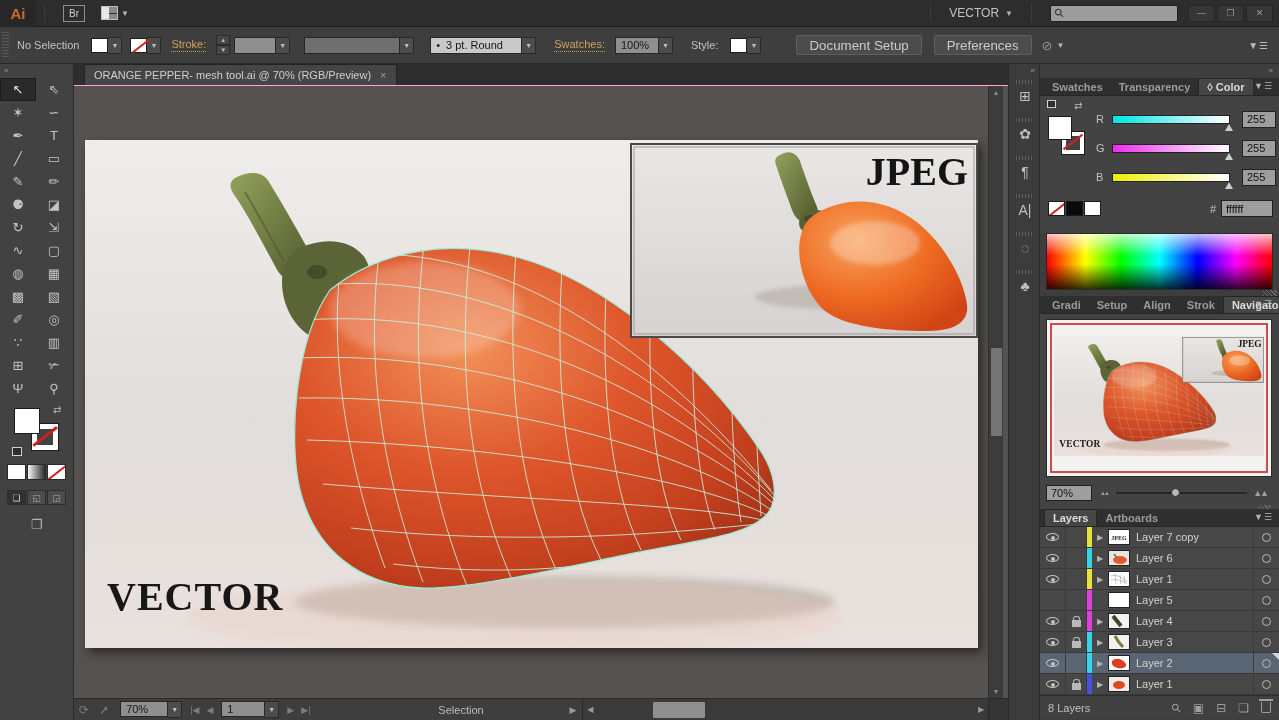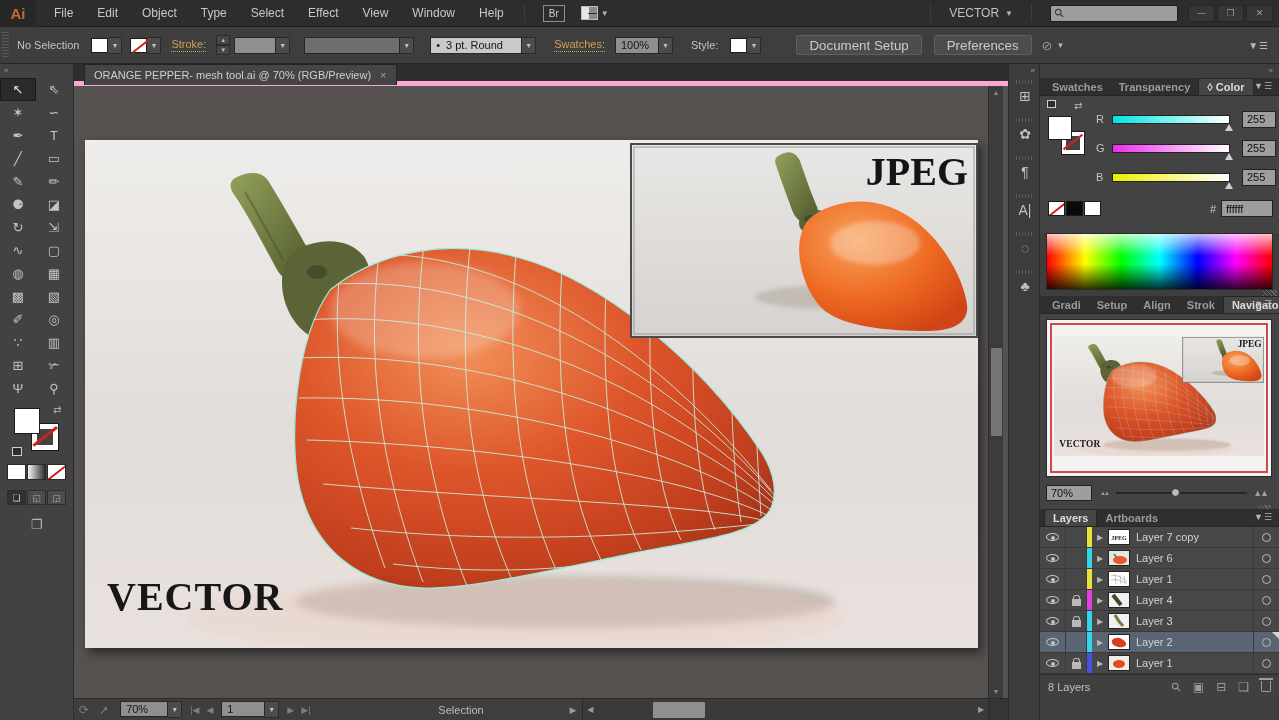--- a/index.html
+++ b/index.html
@@ -62,21 +62,21 @@
   .mode-grad { background:linear-gradient(to right,#f5f5f5,#2b2b2b); }
   .mode-none { background:#fff; position:relative; overflow:hidden; }
   .mode-none:before { content:""; position:absolute; left:-3px; top:6px; width:26px; height:2px; background:#cc2222; transform:rotate(-38deg); }
   .draw-modes { display:flex; justify-content:center; gap:1px; margin-top:10px; }
   .draw-btn { width:19px; height:15px; background:#4c4c4c; border:1px solid #2e2e2e; color:#a9a9a9; font-size:9px; display:flex; align-items:center; justify-content:center; }
   .draw-btn.active { background:#313131; color:#dedede; }
   .screen-mode { width:22px; margin:12px auto 0 auto; color:#b5b5b5; font-size:13px; text-align:center; }
 
   
   .center { position:absolute; left:74px; top:0; width:934px; height:656px; }
-  .tabbar { height:22px; background:#2e2e2e; display:flex; border-bottom:5px solid #f9a8d4; }
+  .tabbar { height:22px; background:#2e2e2e; display:flex; border-bottom:1px solid #f9a8d4; }
   .doc-tab { margin-left:10px; height:21px; background:#454545; border:1px solid #232323; border-bottom:none; display:flex; align-items:center; padding:0 9px; color:#cecece; gap:9px; font-size:11px; }
   .tab-close { color:#9e9e9e; font-size:11px; }
   .canvas { position:absolute; left:0; top:22px; width:934px; height:612px; background:#555250; overflow:hidden; }
   .artboard { position:absolute; left:11px; top:54px; width:893px; height:508px; box-shadow:4px 5px 10px rgba(0,0,0,.5); background:#e8e6e4; }
   .vscroll { position:absolute; right:5px; top:0; width:15px; height:612px; background:#3c3c3c; border-left:1px solid #2e2e2e; }
   .vs-arrow { height:13px; display:flex; align-items:center; justify-content:center; color:#8a8a8a; font-size:7px; }
   .vs-thumb { position:absolute; left:2px; top:262px; width:11px; height:88px; background:#757575; border-radius:1px; }
   .vs-down { position:absolute; bottom:0; width:100%; }
   .statusrow { position:absolute; left:0; top:634px; width:934px; height:22px; background:#3e3e3e; border-top:1px solid #2a2a2a; display:flex; align-items:center; }
   .sb-icon { color:#7a7a7a; font-size:12px; margin:0 5px; }
@@ -257,31 +257,20 @@
         <ellipse cx="245" cy="100" rx="45" ry="22" fill="#ffffff" opacity="0.28" filter="url(#blur2)"></ellipse>
         <text x="338" y="42" text-anchor="end" font-size="40" fill="#141414" font-family="Liberation Serif, DejaVu Serif, serif" font-weight="bold">JPEG</text>
       </g>
       <text x="22" y="470" font-size="40" fill="#171717" font-family="Liberation Serif, DejaVu Serif, serif" font-weight="bold" letter-spacing="1">VECTOR</text>
     </g>
   </defs>
 </svg>
 
 <div class="menubar">
   <div class="ai-logo">Ai</div>
-  <div class="menu-items">
-      <span class="menu-item">File</span>
-      <span class="menu-item">Edit</span>
-      <span class="menu-item">Object</span>
-      <span class="menu-item">Type</span>
-      <span class="menu-item">Select</span>
-      <span class="menu-item">Effect</span>
-      <span class="menu-item">View</span>
-      <span class="menu-item">Window</span>
-      <span class="menu-item">Help</span>
-    </div>
   <div class="mb-sep"></div>
   <div class="br-btn">Br</div>
   <div class="layout-btn">
     <span class="layout-grid"></span>
     <span class="caret">▼</span>
   </div>
   <div class="mb-right">
     <div class="mb-sep"></div>
     <div class="user-chip">
       <span>VECTOR</span>
@@ -668,20 +657,35 @@
               <rect width="20" height="14" fill="#fff"></rect>
               <path d="M2,4 C8,2 14,6 18,10 M2,8 C8,7 14,9 18,12 M6,2 L7,12 M11,3 L12,12 M15,4 L16,11" stroke="#9a9a9a" stroke-width="0.6" fill="none"></path>
             </svg>
           </span>
           <span class="lname">Layer 1</span>
           <span class="ltarget">
             <span class="target-ring"></span>
           </span>
         </div>
         <div class="lrow">
+          <span class="lcell-eye"></span>
+          <span class="lcell-lock"></span>
+          <span class="lcolor" style="background: rgb(224, 64, 221);"></span>
+          <span class="larrow"></span>
+          <span class="lthumb">
+            <svg width="20" height="14">
+              <rect width="20" height="14" fill="#fff"></rect>
+            </svg>
+          </span>
+          <span class="lname">Layer 5</span>
+          <span class="ltarget">
+            <span class="target-ring"></span>
+          </span>
+        </div>
+        <div class="lrow">
           <span class="lcell-eye">
             <span class="eye"></span>
           </span>
           <span class="lcell-lock">
             <span class="lock"></span>
           </span>
           <span class="lcolor" style="background: rgb(224, 64, 221);"></span>
           <span class="larrow">▶</span>
           <span class="lthumb">
             <svg width="20" height="14">

